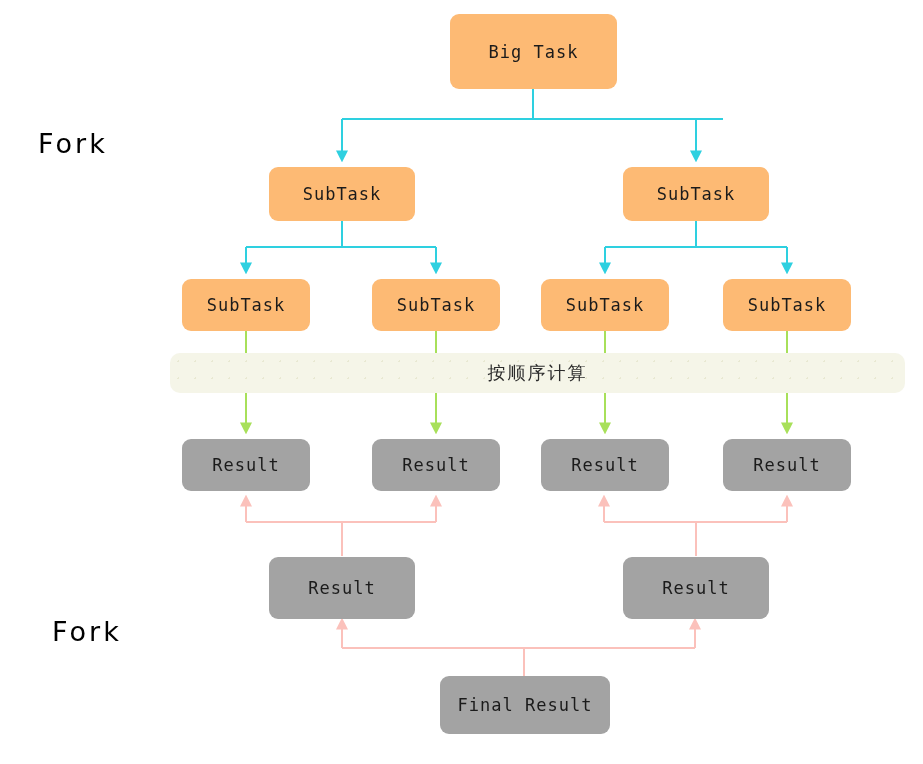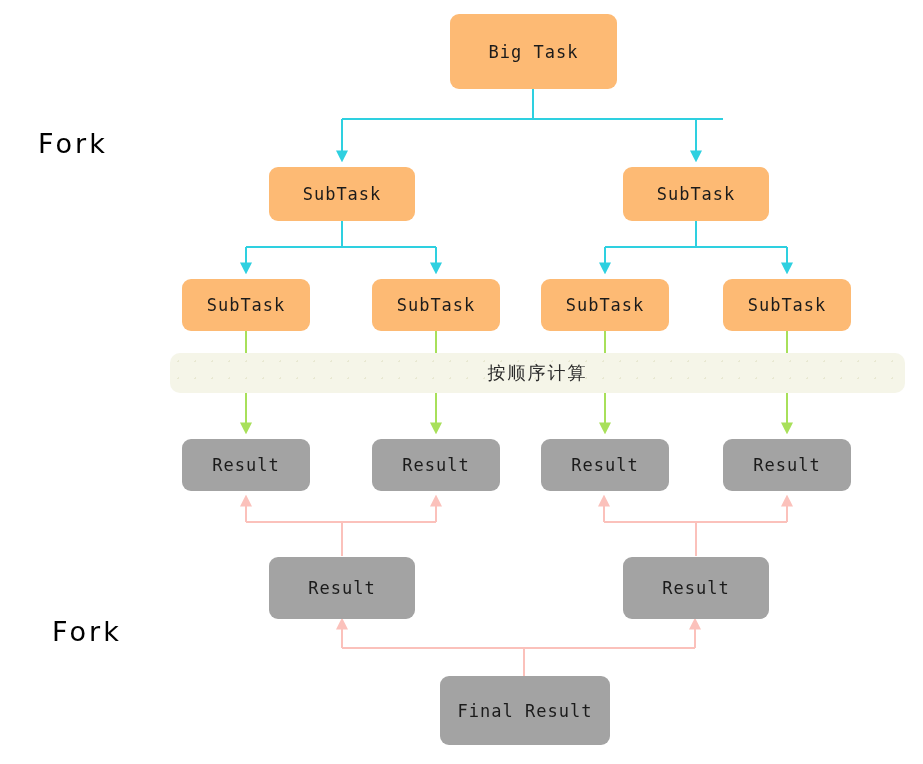--- a/index.html
+++ b/index.html
@@ -155,15 +155,15 @@
   <div class="band" style="left:170px; top:353px; width:735px; height:40px;">按顺序计算</div>
 
   <div class="node result" style="left:182px; top:439px; width:128px; height:52px;">Result</div>
   <div class="node result" style="left:372px; top:439px; width:128px; height:52px;">Result</div>
   <div class="node result" style="left:541px; top:439px; width:128px; height:52px;">Result</div>
   <div class="node result" style="left:723px; top:439px; width:128px; height:52px;">Result</div>
 
   <div class="node result" style="left:269px; top:557px; width:146px; height:62px;">Result</div>
   <div class="node result" style="left:623px; top:557px; width:146px; height:62px;">Result</div>
 
-  <div class="node result" style="left:440px; top:676px; width:170px; height:69px;">Final Result</div>
+  <div class="node result" style="left:440px; top:676px; width:170px; height:58px;">Final Result</div>
 
 </div>
 
 </body></html>

